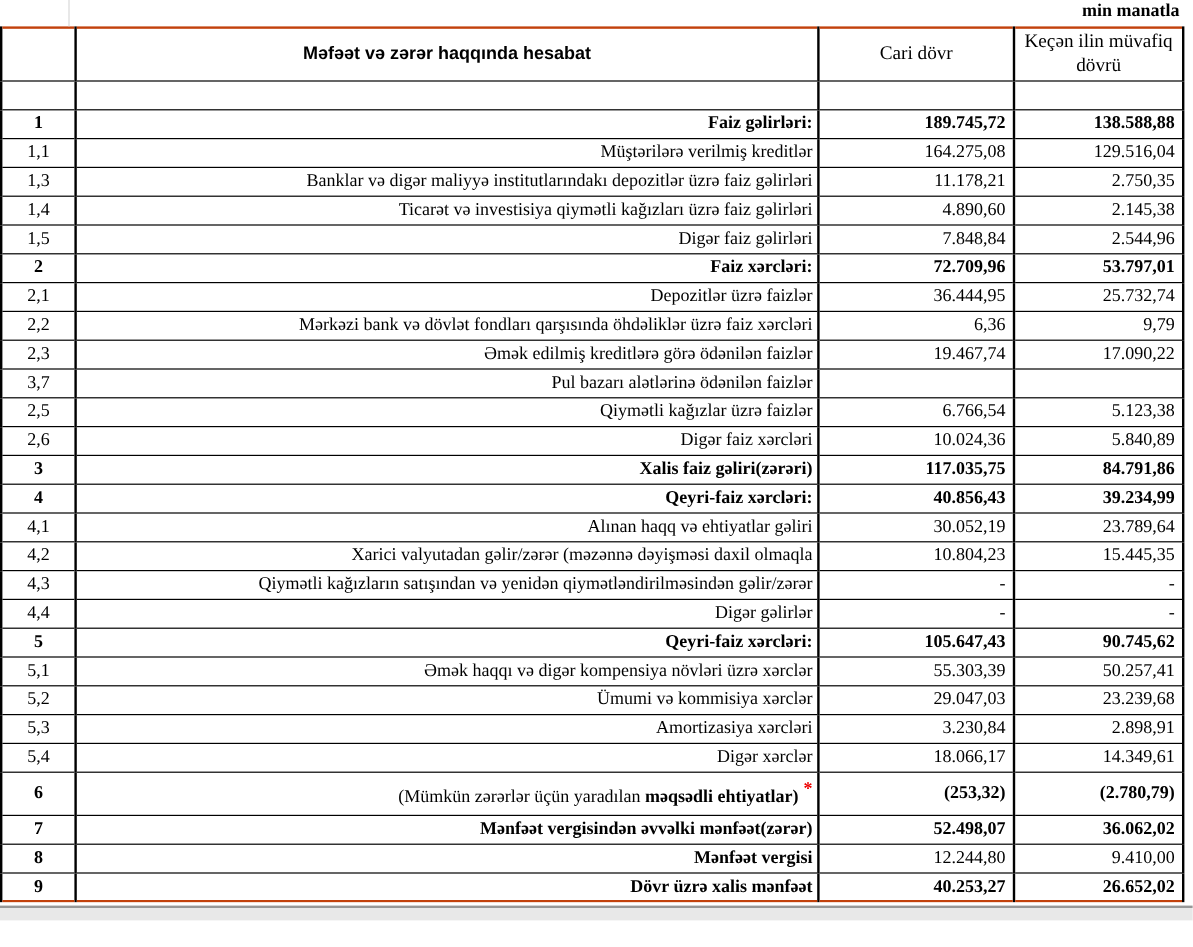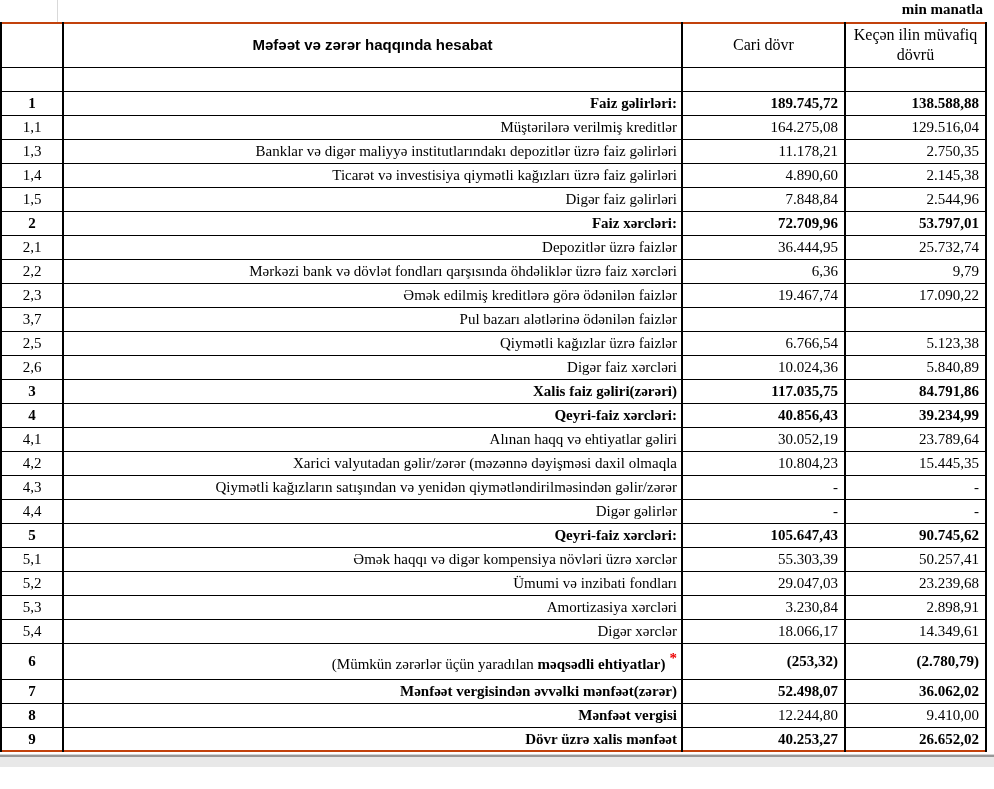--- a/index.html
+++ b/index.html
@@ -233,21 +233,21 @@
         <td class="c-val b">90.745,62</td>
       </tr>
       <tr>
         <td class="c-num">5,1</td>
         <td class="c-label">Əmək haqqı və digər kompensiya növləri üzrə xərclər</td>
         <td class="c-val">55.303,39</td>
         <td class="c-val">50.257,41</td>
       </tr>
       <tr>
         <td class="c-num">5,2</td>
-        <td class="c-label">Ümumi və inzibati fondları</td>
+        <td class="c-label">Ümumi və kommisiya xərclər</td>
         <td class="c-val">29.047,03</td>
         <td class="c-val">23.239,68</td>
       </tr>
       <tr>
         <td class="c-num">5,3</td>
         <td class="c-label">Amortizasiya xərcləri</td>
         <td class="c-val">3.230,84</td>
         <td class="c-val">2.898,91</td>
       </tr>
       <tr>

